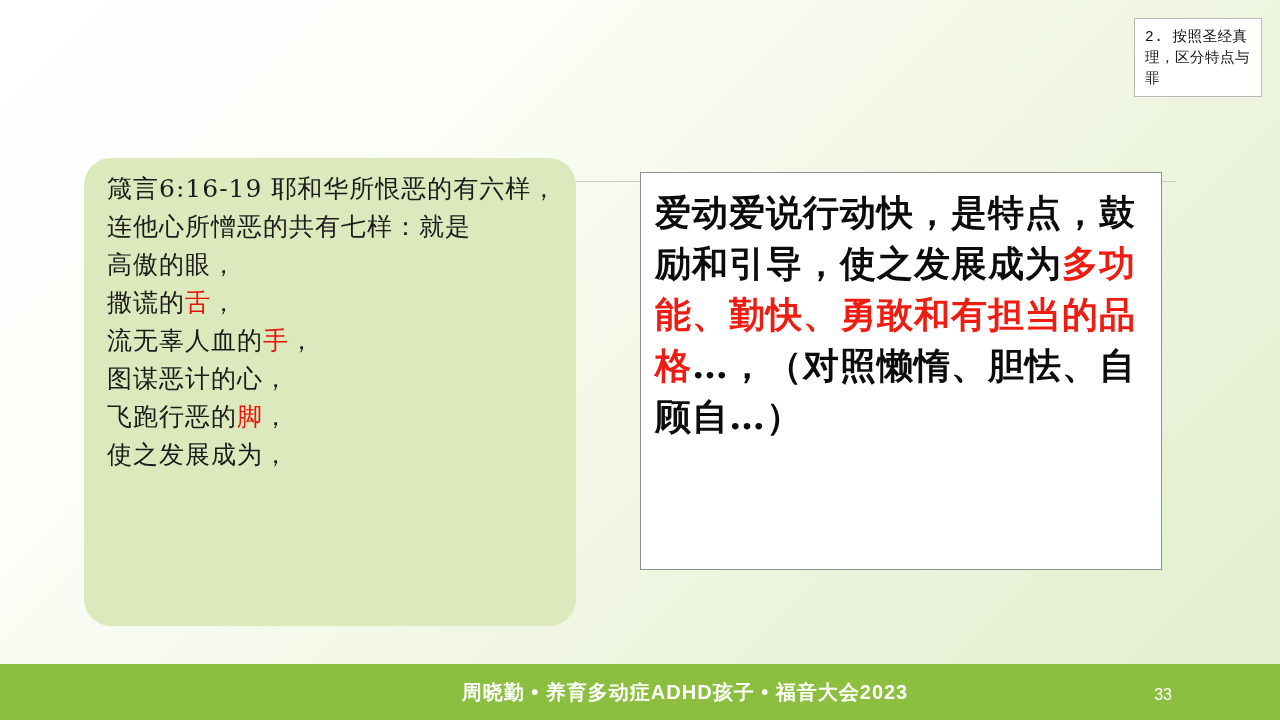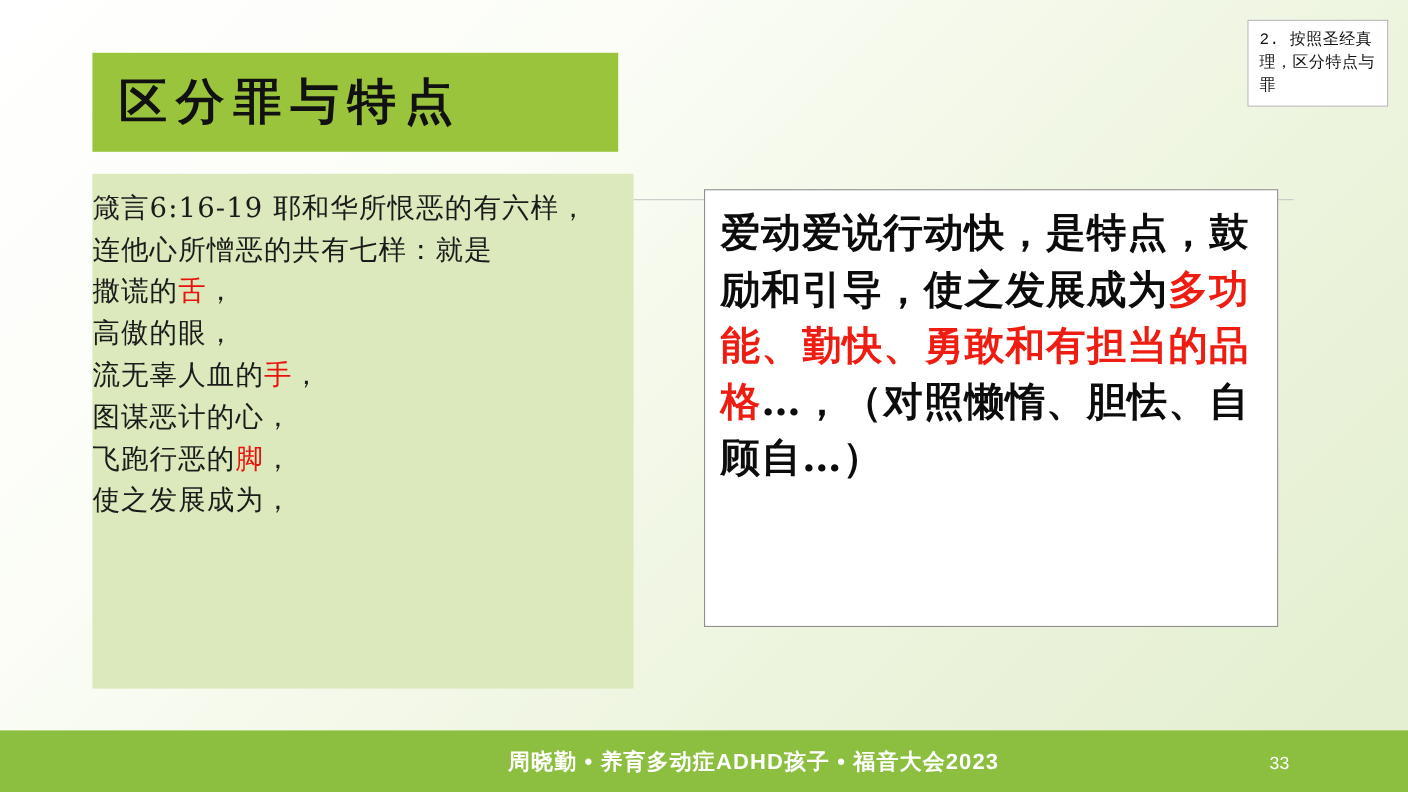--- a/index.html
+++ b/index.html
@@ -61,21 +61,22 @@
   }
   
   .scripture-panel {
     position: absolute;
     left: 84px;
     top: 158px;
     width: 492px;
     min-height: 468px;
     background: #dbe9bc;
     box-sizing: border-box;
-    padding: 12px 14px 10px 0;
+    padding: 12px 14px 10px 23px;
+    border-radius: 27px;
   }
   .scripture-line {
     font-family: "DejaVu Serif", serif;
     font-size: 25px;
     line-height: 1.52;
     color: #1b1b1b;
     letter-spacing: 1px;
     white-space: pre-wrap;
   }
   .scripture-line .hl {
@@ -142,31 +143,28 @@
     color: #ffffff;
   }
 </style>
 </head>
 <body>
 
 <div class="slide">
 
   <div class="corner-note">2. 按照圣经真理，区分特点与罪</div>
 
-  <div class="title-box">
-    <div class="title-text">区分罪与特点</div>
-  </div>
 
   <div class="divider"></div>
 
   <div class="scripture-panel">
     <div class="scripture-body">
         <div class="scripture-line"><span>箴言6:16-19 耶和华所恨恶的有六样， 连他心所憎恶的共有七样：就是</span></div>
+        <div class="scripture-line"><span>高傲的眼，</span></div>
         <div class="scripture-line"><span>撒谎的</span><span class="hl">舌</span><span>，</span></div>
-        <div class="scripture-line"><span>高傲的眼，</span></div>
         <div class="scripture-line"><span>流无辜人血的</span><span class="hl">手</span><span>，</span></div>
         <div class="scripture-line"><span>图谋恶计的心，</span></div>
         <div class="scripture-line"><span>飞跑行恶的</span><span class="hl">脚</span><span>，</span></div>
         <div class="scripture-line"><span>使之发展成为，</span></div>
       </div>
   </div>
 
   <div class="callout">
     <div class="callout-text">
         <div><span>爱动爱说行动快，是特点，鼓励和引导，使之发展成为</span><span class="hl">多功能、勤快、勇敢和有担当的品格</span><span>…，（对照懒惰、胆怯、自顾自…）</span></div>

